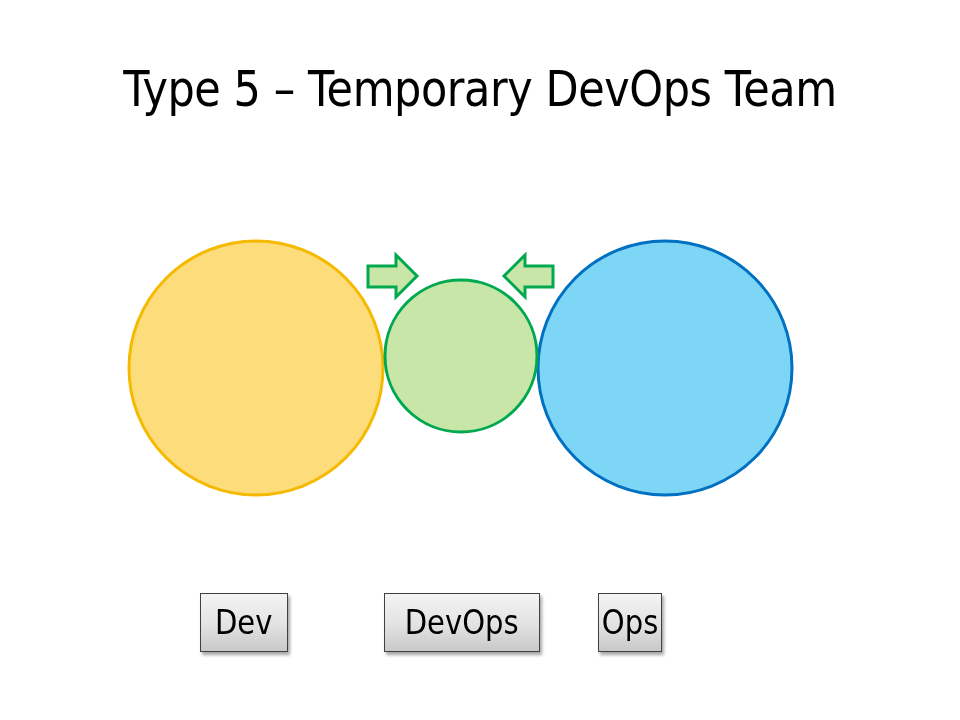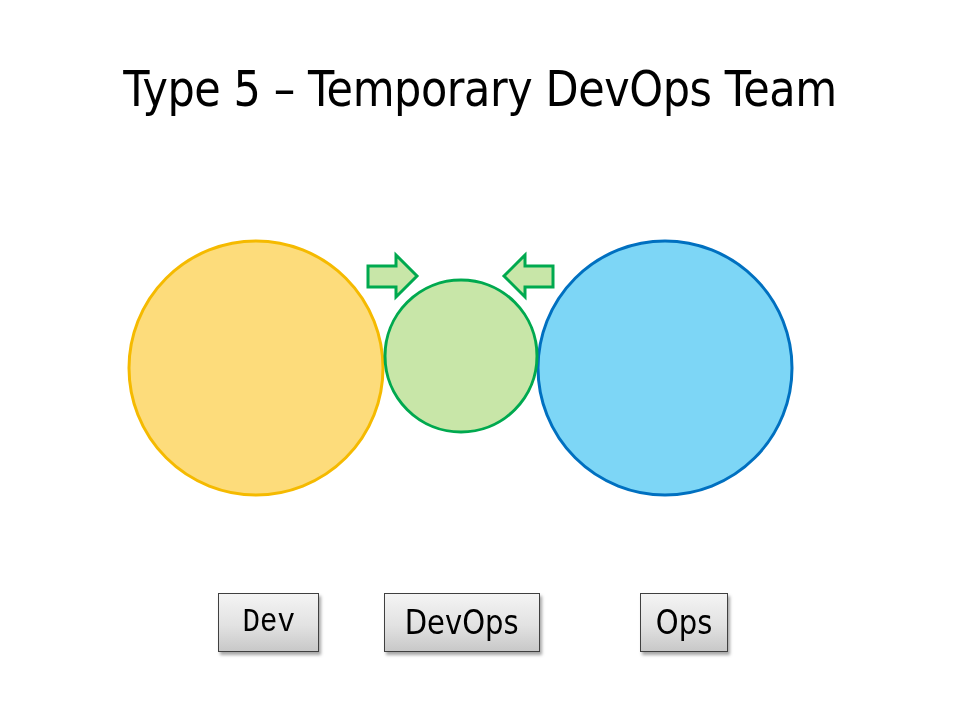--- a/index.html
+++ b/index.html
@@ -31,21 +31,21 @@
 <svg class="diagram" width="960" height="720" viewBox="0 0 960 720">
   <circle cx="256" cy="368" r="127" fill="#FDDC7B" stroke="#F5BA00" stroke-width="3"></circle>
   <circle cx="665" cy="368" r="127" fill="#7DD6F6" stroke="#0070C0" stroke-width="3"></circle>
   <circle cx="461" cy="356" r="76" fill="#C8E6A8" stroke="#00A94F" stroke-width="3"></circle>
 
   <polygon points="368,266 396,266 396,255 417,276 396,297 396,287 368,287" fill="#C8E6A8" stroke="#00A94F" stroke-width="3" stroke-linejoin="miter"></polygon>
 
   <polygon points="553,266 525,266 525,255 504,276 525,297 525,287 553,287" fill="#C8E6A8" stroke="#00A94F" stroke-width="3" stroke-linejoin="miter"></polygon>
 </svg>
 
-<div class="label-box" style="left:218px; width:101px;font-family:Liberation Mono, monospace;">
+<div class="label-box" style="left:200px; width:88px;">
   <span>Dev</span>
 </div>
 <div class="label-box" style="left:384px; width:156px;justify-content:center;">
   <span>DevOps</span>
 </div>
-<div class="label-box" style="left:640px; width:88px;">
+<div class="label-box" style="left:598px; width:64px;">
   <span>Ops</span>
 </div>
 
 </body></html>

